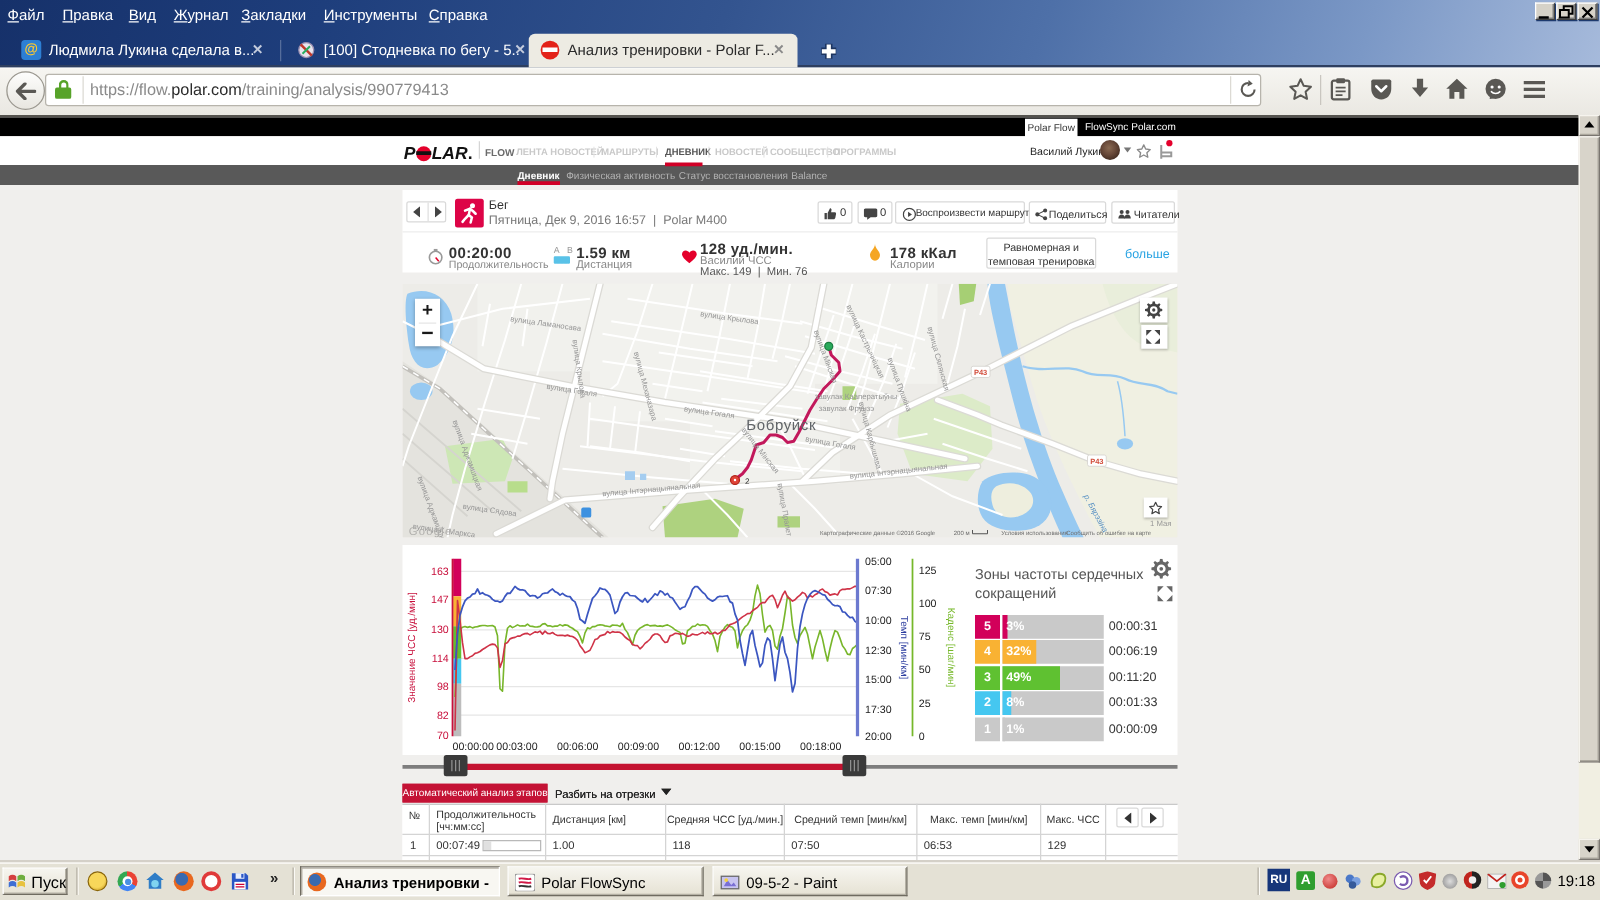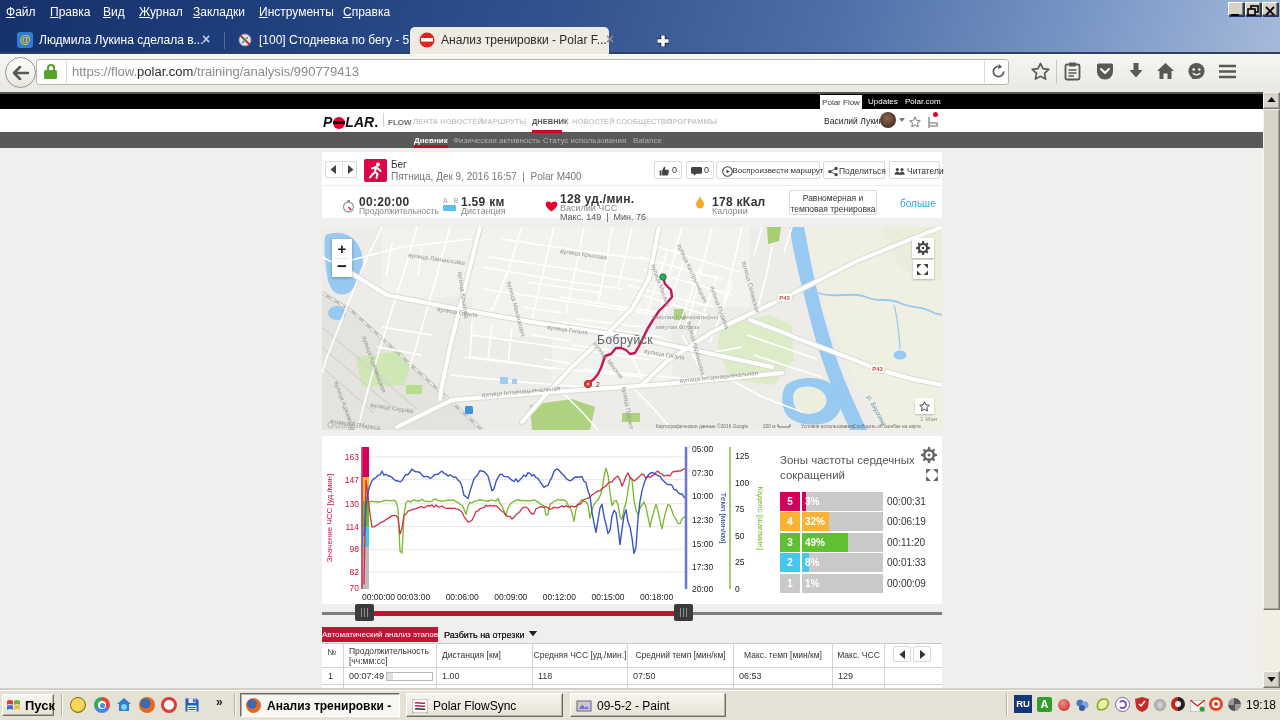--- a/index.html
+++ b/index.html
@@ -72,21 +72,21 @@
 <div class="abs tabsep" style="left:224px"></div>
 <div class="abs tab" style="left:228px;width:200px">
   <div class="fav"><svg width="16" height="16">
         <circle cx="8" cy="8" r="6" fill="#e8e4ee" stroke="#9a8fb0"></circle>
         <path d="M3.5 3.5 L12.5 12.5" stroke="#c0392b" stroke-width="2"></path>
         <path d="M5 11 L11 5" stroke="#27ae60" stroke-width="1.5"></path>
       </svg></div>
   <div class="ttl" style="width:156px">[100] Стодневка по бегу - 5...</div>
   <div class="cl" style="left:184px">×</div>
 </div>
-<div class="abs tab" id="activetab" style="left:410px;width:199px">
+<div class="abs tab" id="activetab" style="left:423px;width:215px">
   <div class="fav"><svg width="16" height="16">
         <circle cx="8" cy="8" r="7.5" fill="#e32219"></circle>
         <rect x="2" y="6" width="12" height="3.6" fill="#fff"></rect>
       </svg></div>
   <div class="ttl" style="width:168px">Анализ тренировки - Polar F...</div>
   <div class="cl" style="left:196px">×</div>
 </div>
 <div class="abs" style="left:0;top:52px;width:1280px;height:2px;background:#2e3f60"></div>
 <div class="abs" id="newtab"><svg width="16" height="16" viewBox="0 0 16 16">
       <path d="M8 2 L8 14 M2 8 L14 8" stroke="#1d3560" stroke-width="6"></path>
@@ -137,21 +137,21 @@
       <circle cx="13" cy="8" r="1.3" fill="#fff"></circle>
       <path d="M6.5 12 C8 14 12 14 13.5 12" stroke="#fff" stroke-width="1.4" fill="none" stroke-linecap="round"></path>
     </svg></div>
 <div class="abs" style="left:1218px;top:64px"><svg width="19" height="15" viewBox="0 0 19 15">
       <path d="M1 2 L18 2 M1 7.5 L18 7.5 M1 13 L18 13" stroke="#5a5854" stroke-width="2.6"></path>
     </svg></div>
 
 <div class="abs" id="pgblack"></div>
 <div class="abs" id="pgwhite"></div>
 <div class="abs" id="pgsub"></div>
-<div class="abs ptablink" style="left:868px">Updates</div>
+<div class="abs ptablink" style="left:868px">FlowSync</div>
 <div class="abs ptablink" style="left:905px">Polar.com</div>
 <div class="abs" id="ptab">Polar Flow</div>
 
 <div class="abs" id="polarlogo" style="left:323px;top:114px;font-size:14px;font-weight:bold;font-style:italic;color:#111">P<span style="display:inline-block;position:relative;width:12px;height:12px;background:#e4002b;border-radius:50%;vertical-align:-1.5px;margin:0 .5px"><span style="position:absolute;left:0;top:4.5px;width:12px;height:3px;background:#111"></span></span>LAR<span style="font-style:normal">.</span></div>
 <div class="abs" style="left:383px;top:113px;width:1px;height:14px;background:#d5d5d5"></div>
 <div class="abs" style="left:388px;top:118px;font-size:8px;font-weight:bold;color:#6b6b6b">FLOW</div>
 <div class="abs pnav" style="left:413px">ЛЕНТА НОВОСТЕЙ</div>
 <div class="abs pnavsep" style="left:474px">|</div>
 <div class="abs pnav" style="left:481px">МАРШРУТЫ</div>
 <div class="abs pnavsep" style="left:524px">|</div>
@@ -169,21 +169,21 @@
 <div class="abs" style="left:909px;top:114px"><svg width="12" height="12" viewBox="0 0 20 20">
       <path d="M10 1.5 L12.6 7 L18.7 7.8 L14.2 12 L15.4 18 L10 15 L4.6 18 L5.8 12 L1.3 7.8 L7.4 7 Z" fill="none" stroke="#8a8a8a" stroke-width="1.8" stroke-linejoin="round"></path>
     </svg></div>
 <div class="abs" style="left:927px;top:115px"><svg width="12" height="13" viewBox="0 0 12 13">
       <path d="M2 1 L2 12 M2 7 L10 7 L10 10 L2 10" stroke="#999" stroke-width="1.6" fill="none"></path>
     </svg></div>
 <div class="abs" style="left:933px;top:112px;width:5px;height:5px;border-radius:50%;background:#e4002b"></div>
 
 <div class="abs snav" style="left:414px;color:#fff;font-weight:bold">Дневник</div>
 <div class="abs snav" style="left:453px">Физическая активность</div>
-<div class="abs snav" style="left:543px">Статус использования</div>
+<div class="abs snav" style="left:543px">Статус восстановления</div>
 <div class="abs snav" style="left:633px">Balance</div>
 <div class="abs" style="left:414px;top:145px;width:34px;height:3px;background:#d10027"></div>
 
 <div class="panel" style="left:322px;top:152px;width:620px;height:66px"></div>
 <div class="abs" style="left:322px;top:185px;width:620px;height:1px;background:#ededed"></div>
 <div class="btn" style="left:325px;top:161px;width:32px;height:17px">
     <svg width="7" height="9" style="position:absolute;left:4px;top:3px">
       <path d="M6 0 L6 9 L0.5 4.5 Z" fill="#444"></path>
     </svg>
     <span style="position:absolute;left:16px;top:0;width:1px;height:15px;background:#e0e0e0"></span>
@@ -643,21 +643,21 @@
 <div class="abs" style="left:0px;top:688px;width:1280px;height:2px;background:#d4d0c8"></div>
 
 <div class="abs" style="left:0;top:690px;width:1280px;height:30px;background:#e4e1d5;border-top:1px solid #fdfcfa"></div>
 <div class="abs tbbtn" style="left:2px;top:694px;width:52px;height:22px">
   <svg width="17" height="15" viewBox="0 0 17 15" style="position:absolute;left:3px;top:3px">
       <path d="M1,3 C3,1.5 5,1.5 7,3 L7,7 C5,5.5 3,5.5 1,7 Z" fill="#d43f3f"></path>
       <path d="M8,3 C10,1.5 12,1.5 14,3 L14,7 C12,5.5 10,5.5 8,7 Z" fill="#6fae3f"></path>
       <path d="M1,8 C3,6.5 5,6.5 7,8 L7,12 C5,10.5 3,10.5 1,12 Z" fill="#3f6fd4"></path>
       <path d="M8,8 C10,6.5 12,6.5 14,8 L14,12 C12,10.5 10,10.5 8,12 Z" fill="#e8c23f"></path>
     </svg>
-  <span style="position:absolute;left:22px;top:3px;font-size:13px;font-weight:bold;color:#000">Пуск</span>
+  <span style="position:absolute;left:22px;top:3px;font-size:13px;font-weight:normal;color:#000">Пуск</span>
 </div>
 <div class="abs" style="left:61px;top:694px;width:2px;height:22px;border-left:1px solid #b5b1a5;border-right:1px solid #fbfaf6"></div>
 <div class="abs" style="left:70px;top:697px;width:16px;height:16px;border-radius:50%;background:radial-gradient(circle at 45% 40%,#f8d75a 55%,#b8860b 100%);border:1px solid #8a6508"></div>
 <div class="abs" style="left:94px;top:697px;width:16px;height:16px;border-radius:50%;background:conic-gradient(#ea4335 0 33%,#4285f4 33% 66%,#34a853 66% 100%)">
     <span style="position:absolute;left:4px;top:4px;width:8px;height:8px;border-radius:50%;background:#fff"></span>
     <span style="position:absolute;left:5.5px;top:5.5px;width:5px;height:5px;border-radius:50%;background:#4a90e2"></span>
   </div>
 <div class="abs" style="left:116px;top:697px;width:16px;height:16px"><svg width="16" height="16">
       <path d="M8 1 L15 7 L13 7 L13 14 L3 14 L3 7 L1 7 Z" fill="#2f7ec7"></path>
       <circle cx="8" cy="10" r="3" fill="#7fd4f0"></circle>

